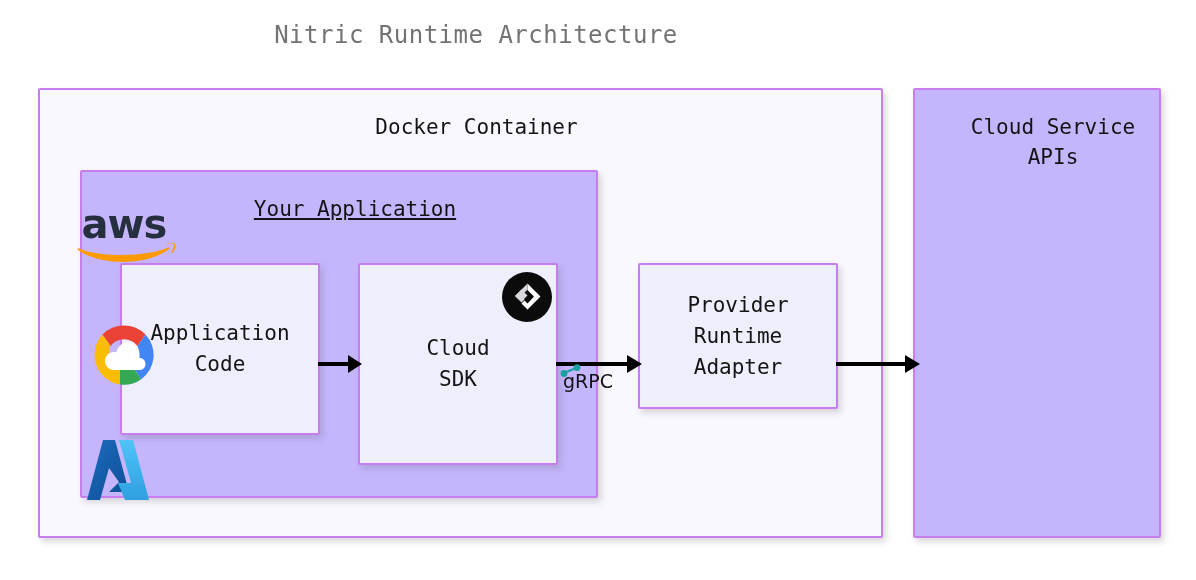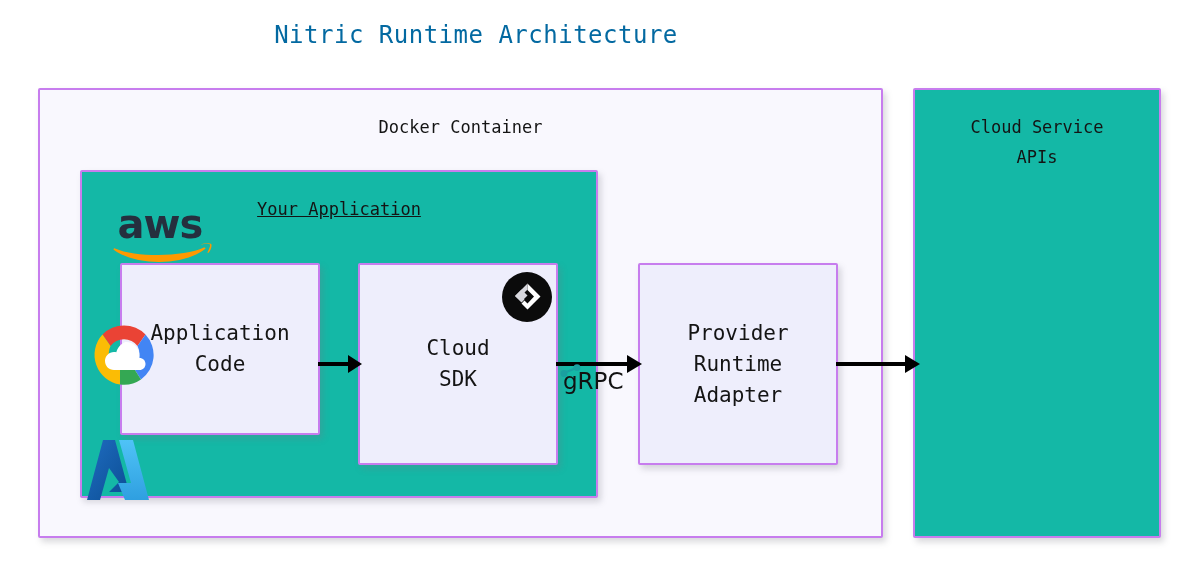--- a/index.html
+++ b/index.html
@@ -19,46 +19,47 @@
   
   .diagram-title {
     position: absolute;
     left: 0;
     top: 21px;
     width: 952px;
     text-align: center;
     font-family: "DejaVu Sans Mono", "Liberation Mono", monospace;
     font-size: 24px;
     letter-spacing: 0.5px;
-    color: #0369a1;
+    color: #737373;
     white-space: pre;
   }
 
   
   .box {
     position: absolute;
     box-sizing: border-box;
     border: 2px solid #c77dee;
     border-radius: 2px;
     box-shadow: 3px 4px 6px rgba(120,120,130,0.28);
   }
   .box-outer   { background: #f9f8fe; }
-  .box-inner   { background: #14b8a6; }
+  .box-inner   { background: #c4b5fd; }
   .box-leaf    { background: #eeeefc; }
 
   .box-label {
     position: absolute;
     left: 0;
     width: 100%;
     text-align: center;
     font-family: "DejaVu Sans Mono", "Liberation Mono", monospace;
-    font-size: 17px;
+    font-size: 21px;
     line-height: 30px;
     color: #141414;
     white-space: pre-line;
+    padding-left: 16px;
   }
 
   .leaf-label {
     position: absolute;
     left: 0;
     top: 50%;
     transform: translateY(-50%);
     width: 100%;
     text-align: center;
     font-family: "DejaVu Sans Mono", "Liberation Mono", monospace;
@@ -66,21 +67,21 @@
     line-height: 31px;
     color: #141414;
     white-space: pre-line;
   }
 
   
   #docker-container { left: 38px;  top: 88px;  width: 845px; height: 450px; }
   #your-application { left: 80px;  top: 170px; width: 518px; height: 328px; }
   #application-code { left: 120px; top: 263px; width: 200px; height: 172px; }
   #nitric-sdk       { left: 358px; top: 263px; width: 200px; height: 202px; }
-  #provider-adapter { left: 638px; top: 263px; width: 200px; height: 202px; }
+  #provider-adapter { left: 638px; top: 263px; width: 200px; height: 146px; }
   #cloud-apis       { left: 913px; top: 88px;  width: 248px; height: 450px; }
 
   #docker-container > .box-label { top: 22px; }
   #your-application > .box-label { top: 22px; text-decoration: underline; }
   #cloud-apis       > .box-label { top: 22px; }
 
   
   .arrow {
     position: absolute;
     height: 26px;
@@ -89,21 +90,21 @@
   #arrow-sdk-to-adapter{ left: 556px; top: 351px; width: 86px; }
   #arrow-adapter-cloud { left: 836px; top: 351px; width: 84px; }
   .arrow svg { display: block; overflow: visible; }
 
   
   #grpc-label {
     position: absolute;
     left: 563px;
     top: 368px;
     font-family: "DejaVu Sans", "Liberation Sans", sans-serif;
-    font-size: 23px;
+    font-size: 19px;
     line-height: 26px;
     color: #111111;
     white-space: pre;
   }
   #grpc-mark {
     position: absolute;
     left: 560px;
     top: 363px;
     width: 22px;
     height: 14px;
@@ -120,21 +121,21 @@
 
   
   .cloud-logo {
     position: absolute;
     left: 0;
     width: 248px;
     display: flex;
     align-items: center;
     justify-content: center;
   }
-  #logo-aws   { top: 190px; height: 90px; padding-left: 36px; }
+  #logo-aws   { top: 190px; height: 90px; }
   #logo-gcp   { top: 305px; height: 96px; }
   #logo-azure { top: 425px; height: 96px; }
 </style>
 </head>
 <body>
 
 <div class="diagram-title">Nitric Runtime Architecture</div>
 
 <div class="box box-outer" id="docker-container">
   <div class="box-label">Docker Container</div>

